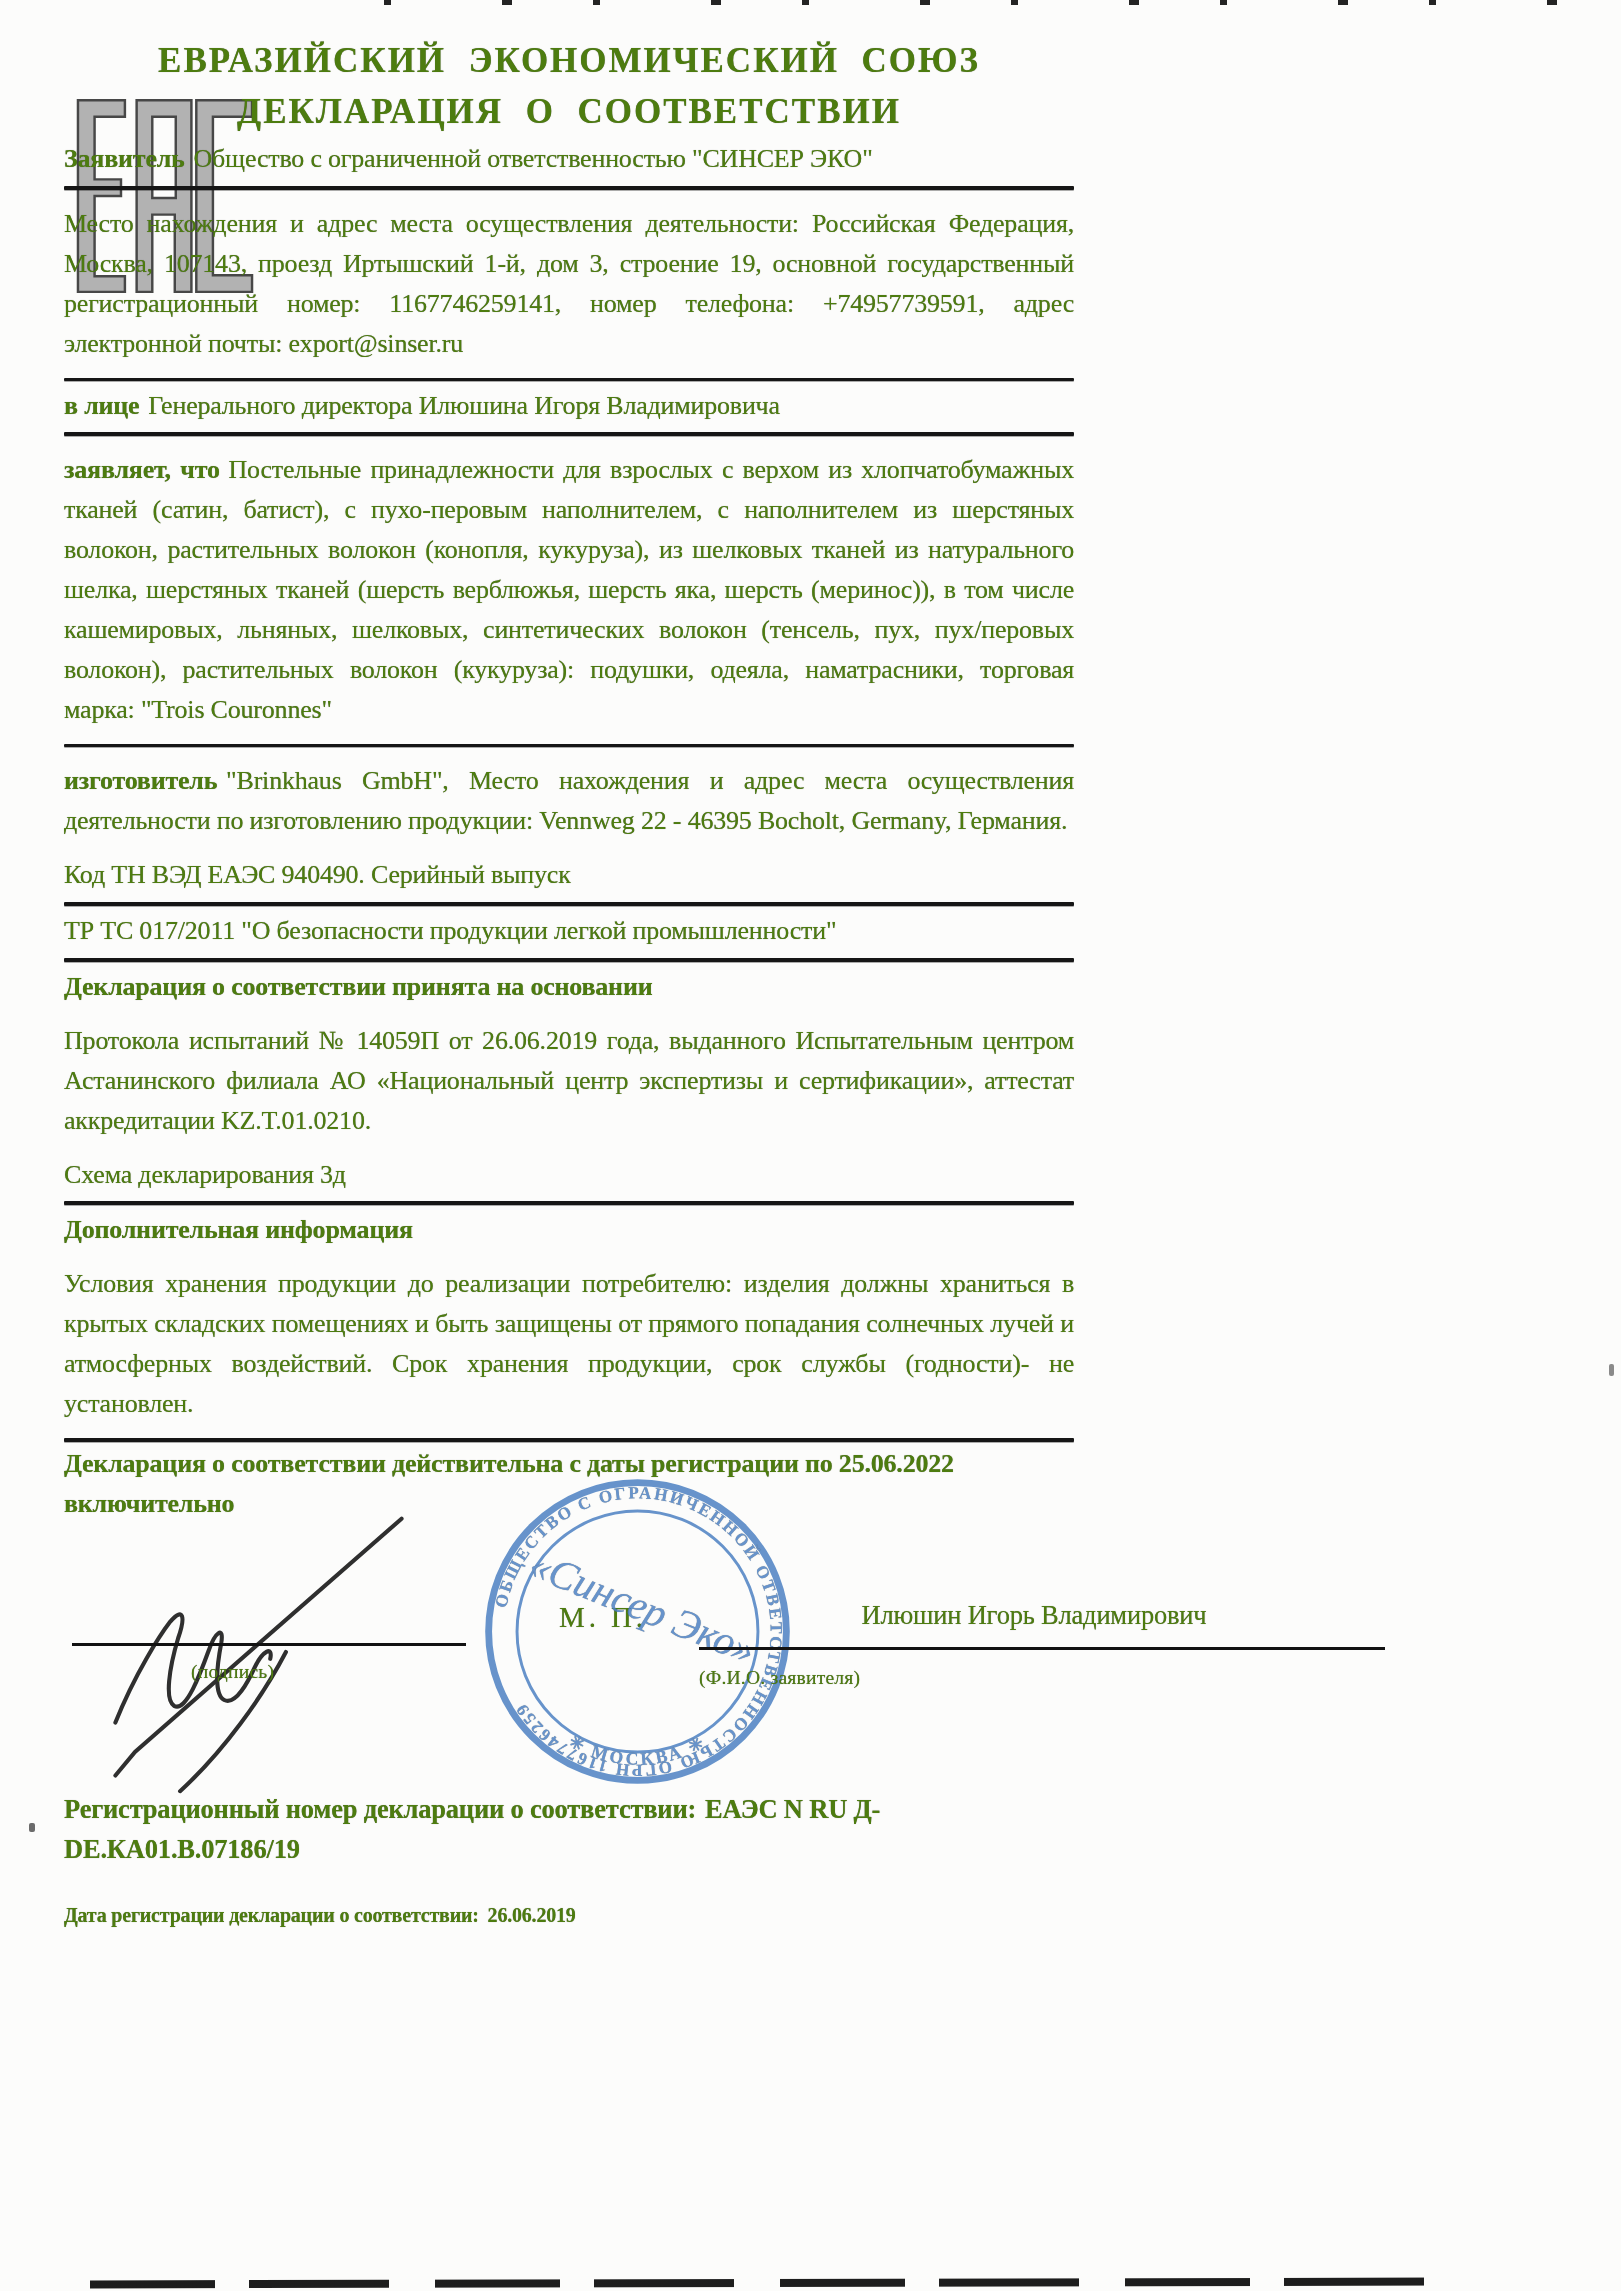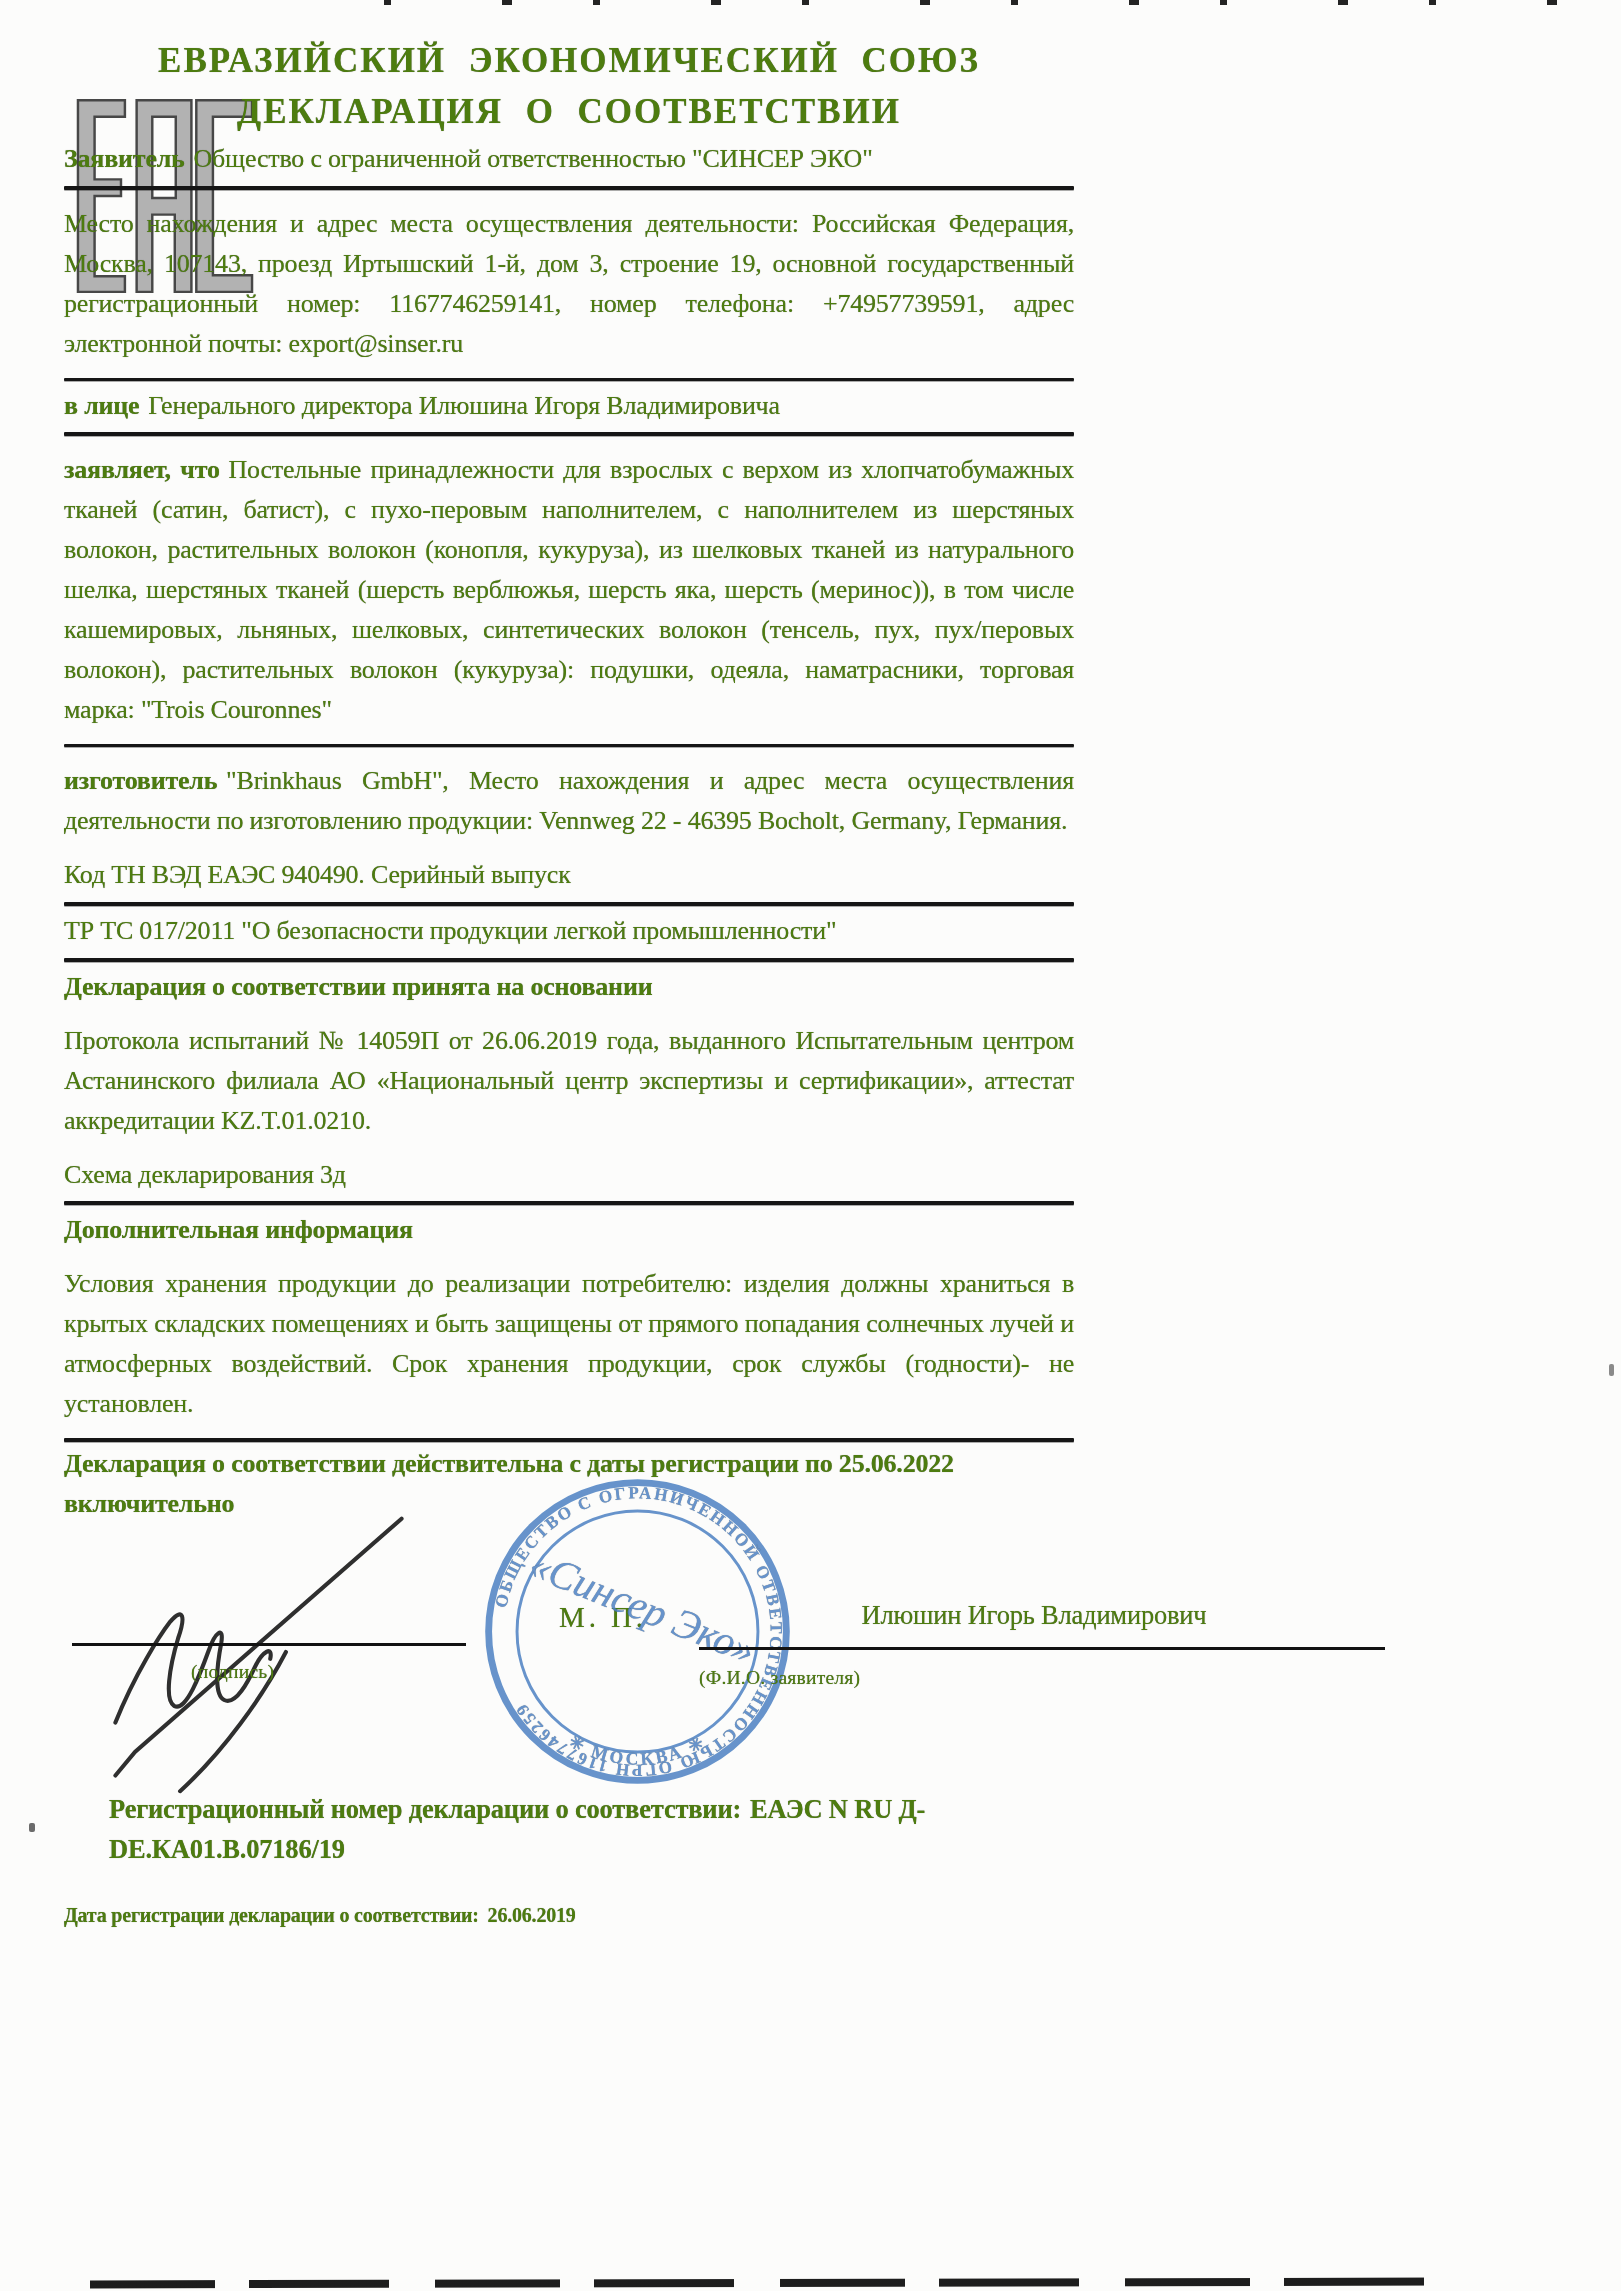--- a/index.html
+++ b/index.html
@@ -37,21 +37,21 @@
   .sig-svg{position:absolute;left:11.8px;top:-27.4px;}
   .stamp-svg{position:absolute;left:407px;top:-67px;opacity:.84;}
   .mp-mark{position:absolute;left:495px;top:65px;font-size:29px;letter-spacing:3.9px;}
   .signer-name{position:absolute;left:686px;top:63px;width:568px;text-align:center;font-size:26.5px;}
   .sig-line{position:absolute;height:2.9px;background:#121212;}
   .sig-line.left{left:7.8px;top:111px;width:394px;}
   .sig-line.right{left:635px;top:115px;width:686px;}
   .caption{position:absolute;font-size:19.6px;letter-spacing:0.2px;}
   .caption.left{left:127px;top:120px;}
   .caption.right{left:635px;top:126px;width:686px;text-align:left;}
-  .footer-reg{margin-top:100px;font-weight:bold;font-size:26.5px;margin-left:45px;}
+  .footer-reg{margin-top:100px;font-weight:bold;font-size:26.5px;}
   .footer-date{margin-top:20.6px;font-weight:bold;font-size:20px;}
   .scanbar{position:absolute;background:transparent;}
   .scanbar.top{left:384px;top:0;width:1237px;height:4.9px;
     background:repeating-linear-gradient(90deg,#0c0c0c 0 6.9px,transparent 6.9px 118px,#0c0c0c 118px 128px,transparent 128px 209px);opacity:.9;}
   .scanbar.bottom{left:90px;top:2279px;width:1353px;height:7.8px;
     background:repeating-linear-gradient(90deg,#0a0a0a 0 125px,transparent 125px 159px,#0a0a0a 159px 299px,transparent 299px 345px);
     transform:rotate(-0.12deg);opacity:.92;}
   .speck{position:absolute;background:#6b6b6b;border-radius:2px;}
   .speck.s1{left:29px;top:1823px;width:5.9px;height:8.8px;}
   .speck.s2{left:1609px;top:1364px;width:4.9px;height:11.8px;background:#8a8a8a;}

